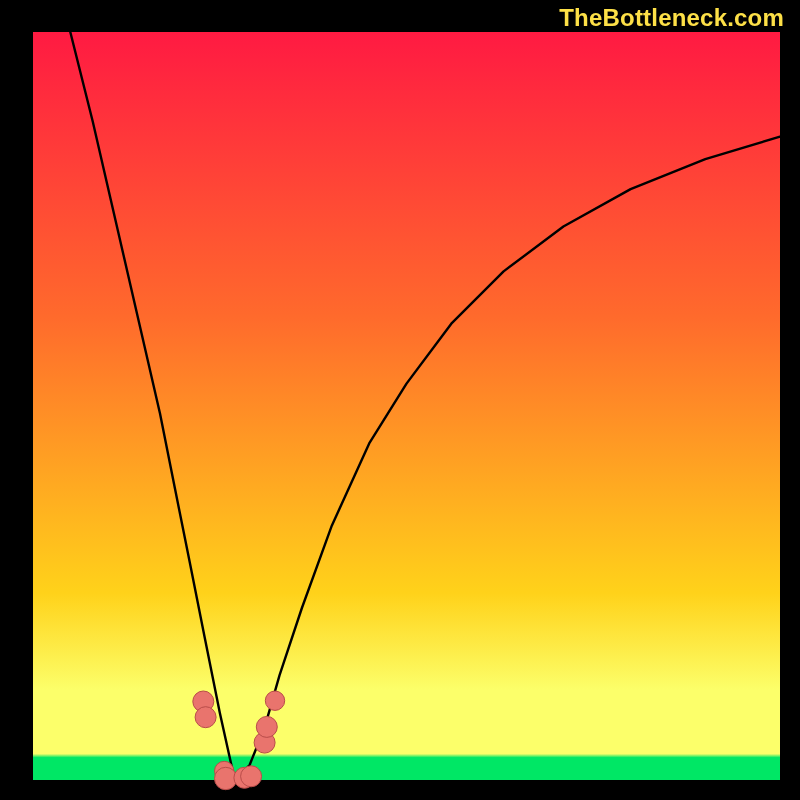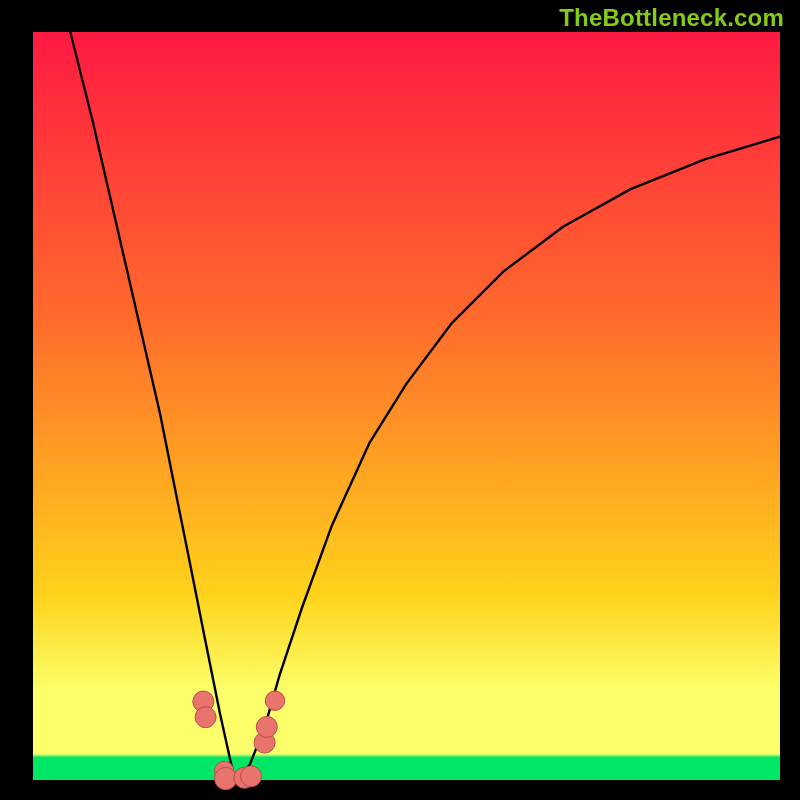--- a/index.html
+++ b/index.html
@@ -47,14 +47,14 @@
         <circle cx="224.2" cy="771.0" r="9.7" fill="#e9746d" stroke="#b84c49" stroke-width="1"></circle>
         <circle cx="225.7" cy="778.5" r="11.2" fill="#e9746d" stroke="#b84c49" stroke-width="1"></circle>
         <circle cx="244.4" cy="777.8" r="10.5" fill="#e9746d" stroke="#b84c49" stroke-width="1"></circle>
         <circle cx="251.1" cy="776.3" r="10.5" fill="#e9746d" stroke="#b84c49" stroke-width="1"></circle>
         <circle cx="264.6" cy="742.6" r="10.5" fill="#e9746d" stroke="#b84c49" stroke-width="1"></circle>
         <circle cx="266.8" cy="726.9" r="10.5" fill="#e9746d" stroke="#b84c49" stroke-width="1"></circle>
         <circle cx="275.0" cy="700.7" r="9.7" fill="#e9746d" stroke="#b84c49" stroke-width="1"></circle>
       </g>
     </svg>
 
-  <div class="watermark" id="watermark" style="color: #84cc16; font-size: 24px; right: 16px; top: 4px;">TheBottleneck.com</div>
+  <div class="watermark" id="watermark" style="color: #fde047; font-size: 24px; right: 16px; top: 4px;">TheBottleneck.com</div>
 </div>
 
 </body></html>

